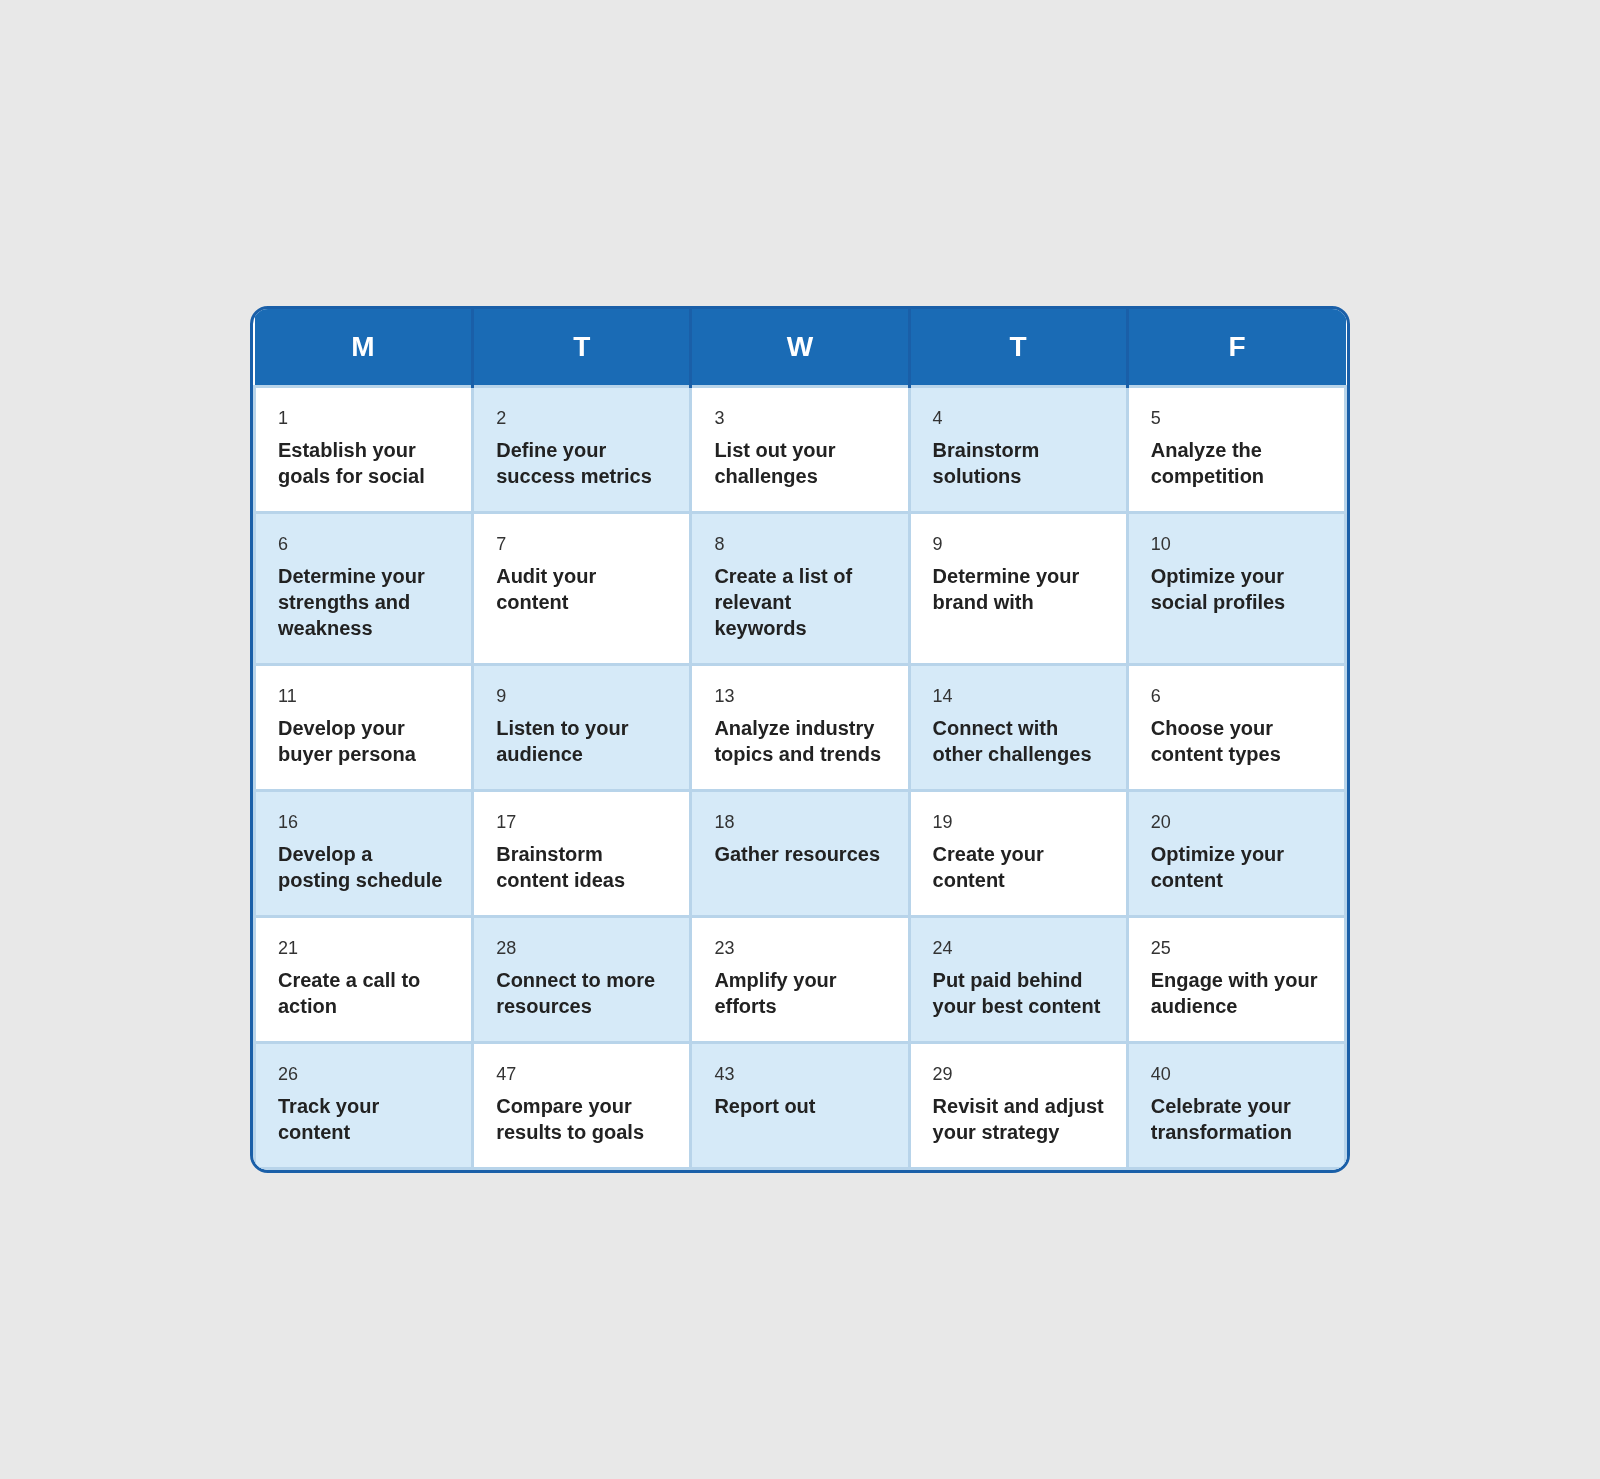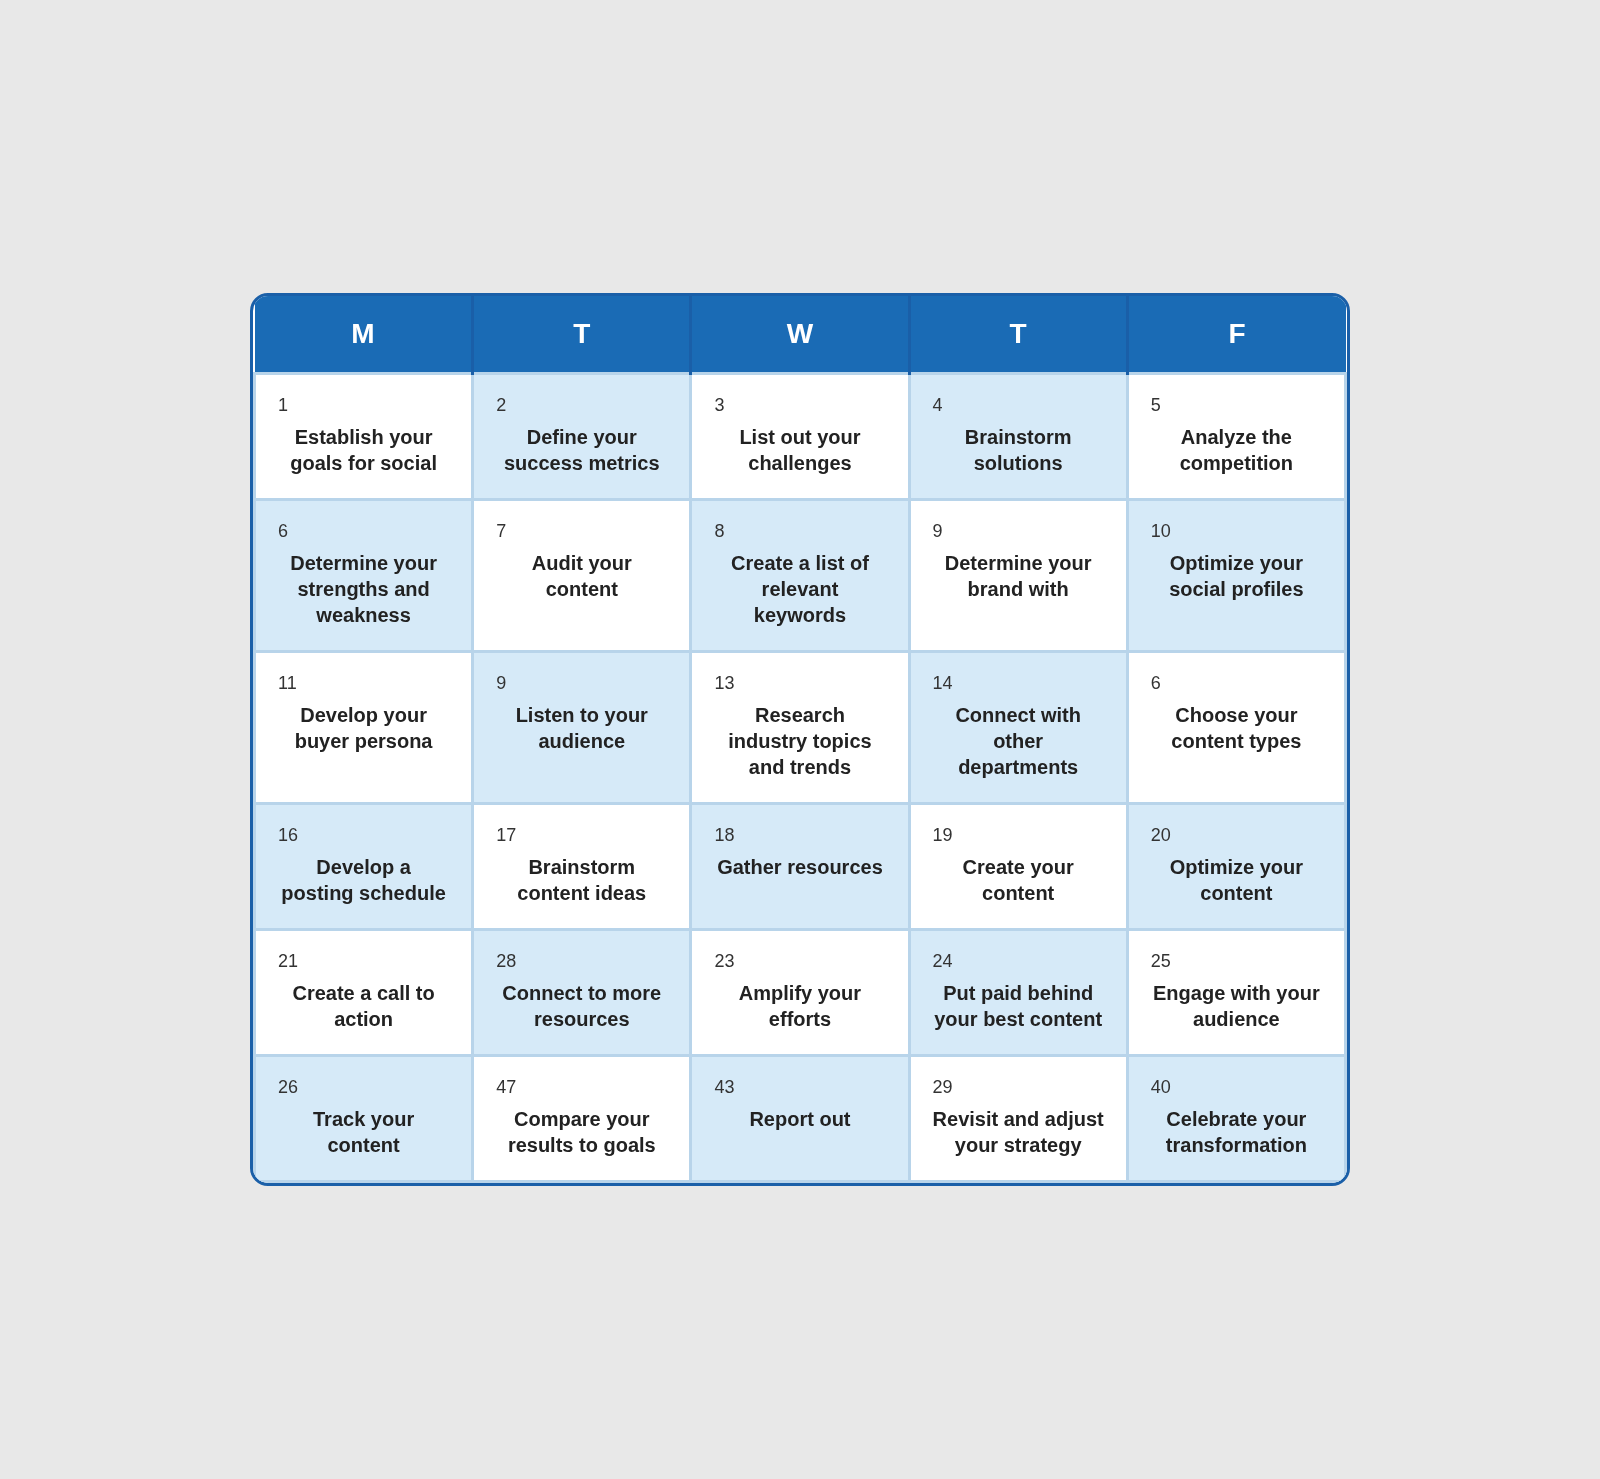--- a/index.html
+++ b/index.html
@@ -65,21 +65,20 @@
       color: #333333;
       margin-bottom: 8px;
       display: block;
     }
 
     .cell-title {
       font-size: 20px;
       font-weight: 700;
       color: #222222;
       line-height: 1.3;
-      text-align: center;
     }
 
     
     
   </style>
 </head>
 <body>
 
 <div class="calendar-wrapper">
   <table class="calendar-table">
@@ -141,25 +140,25 @@
           <td class="cell-white">
             <span class="cell-number">11</span>
             <div class="cell-title">Develop your buyer persona</div>
           </td>
           <td class="cell-blue">
             <span class="cell-number">9</span>
             <div class="cell-title">Listen to your audience</div>
           </td>
           <td class="cell-white">
             <span class="cell-number">13</span>
-            <div class="cell-title">Research industry topics and trends</div>
+            <div class="cell-title">Analyze industry topics and trends</div>
           </td>
           <td class="cell-blue">
             <span class="cell-number">14</span>
-            <div class="cell-title">Connect with other departments</div>
+            <div class="cell-title">Connect with other challenges</div>
           </td>
           <td class="cell-white">
             <span class="cell-number">6</span>
             <div class="cell-title">Choose your content types</div>
           </td>
         </tr>
         <tr>
           <td class="cell-blue">
             <span class="cell-number">16</span>
             <div class="cell-title">Develop a posting schedule</div>

